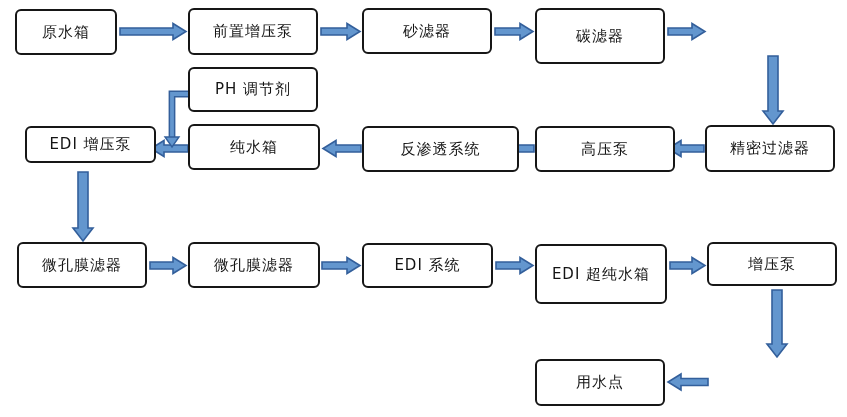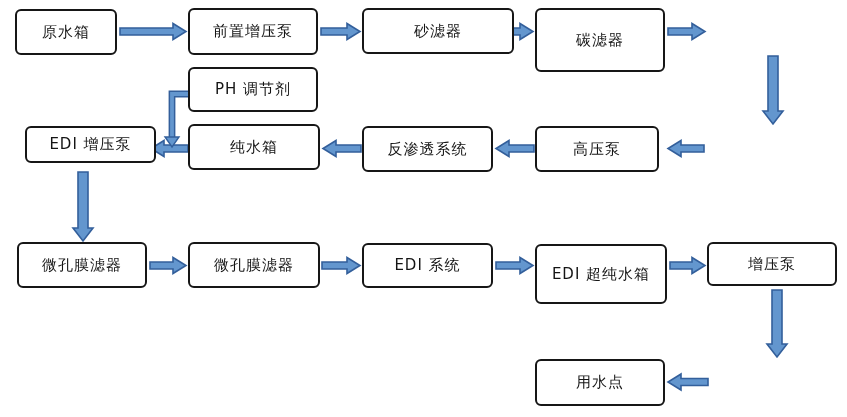--- a/index.html
+++ b/index.html
@@ -62,42 +62,45 @@
 
     <path class="arrow-shape" d="M 708,378.5 H 681 V 374 L 668,382 L 681,390 V 385.5 H 708 Z" fill="#6396ce" stroke="#335f9b"></path>
   </svg>
 
   <div class="node" style="left:15px;top:9px;width:102px;height:46px">
     <span>原水箱</span>
   </div>
   <div class="node" style="left:188px;top:8px;width:130px;height:47px">
     <span>前置增压泵</span>
   </div>
-  <div class="node" style="left:362px;top:8px;width:152px;height:46px">
+  <div class="node" style="left:362px;top:8px;width:130px;height:46px">
     <span>砂滤器</span>
   </div>
-  <div class="node" style="left:535px;top:8px;width:130px;height:64px">
+  <div class="node" style="left:535px;top:8px;width:130px;height:56px">
     <span>碳滤器</span>
   </div>
 
   <div class="node" style="left:188px;top:67px;width:130px;height:45px">
     <span>PH 调节剂</span>
   </div>
 
   <div class="node" style="left:25px;top:126px;width:131px;height:37px">
     <span>EDI 增压泵</span>
   </div>
   <div class="node" style="left:188px;top:124px;width:132px;height:46px">
     <span>纯水箱</span>
   </div>
-  <div class="node" style="left:362px;top:126px;width:131px;height:46px">
+  <div class="node" style="left:362px;top:126px;width:157px;height:46px">
     <span>反渗透系统</span>
   </div>
-  <div class="node" style="left:535px;top:126px;width:124px;height:46px">
+  <div class="node" style="left:535px;top:126px;width:140px;height:46px">
     <span>高压泵</span>
+  </div>
+  <div class="node" style="left:705px;top:125px;width:130px;height:47px">
+    <span>精密过滤器</span>
   </div>
 
   <div class="node" style="left:17px;top:242px;width:130px;height:46px">
     <span>微孔膜滤器</span>
   </div>
   <div class="node" style="left:188px;top:242px;width:132px;height:46px">
     <span>微孔膜滤器</span>
   </div>
   <div class="node" style="left:362px;top:243px;width:131px;height:45px">
     <span>EDI 系统</span>

